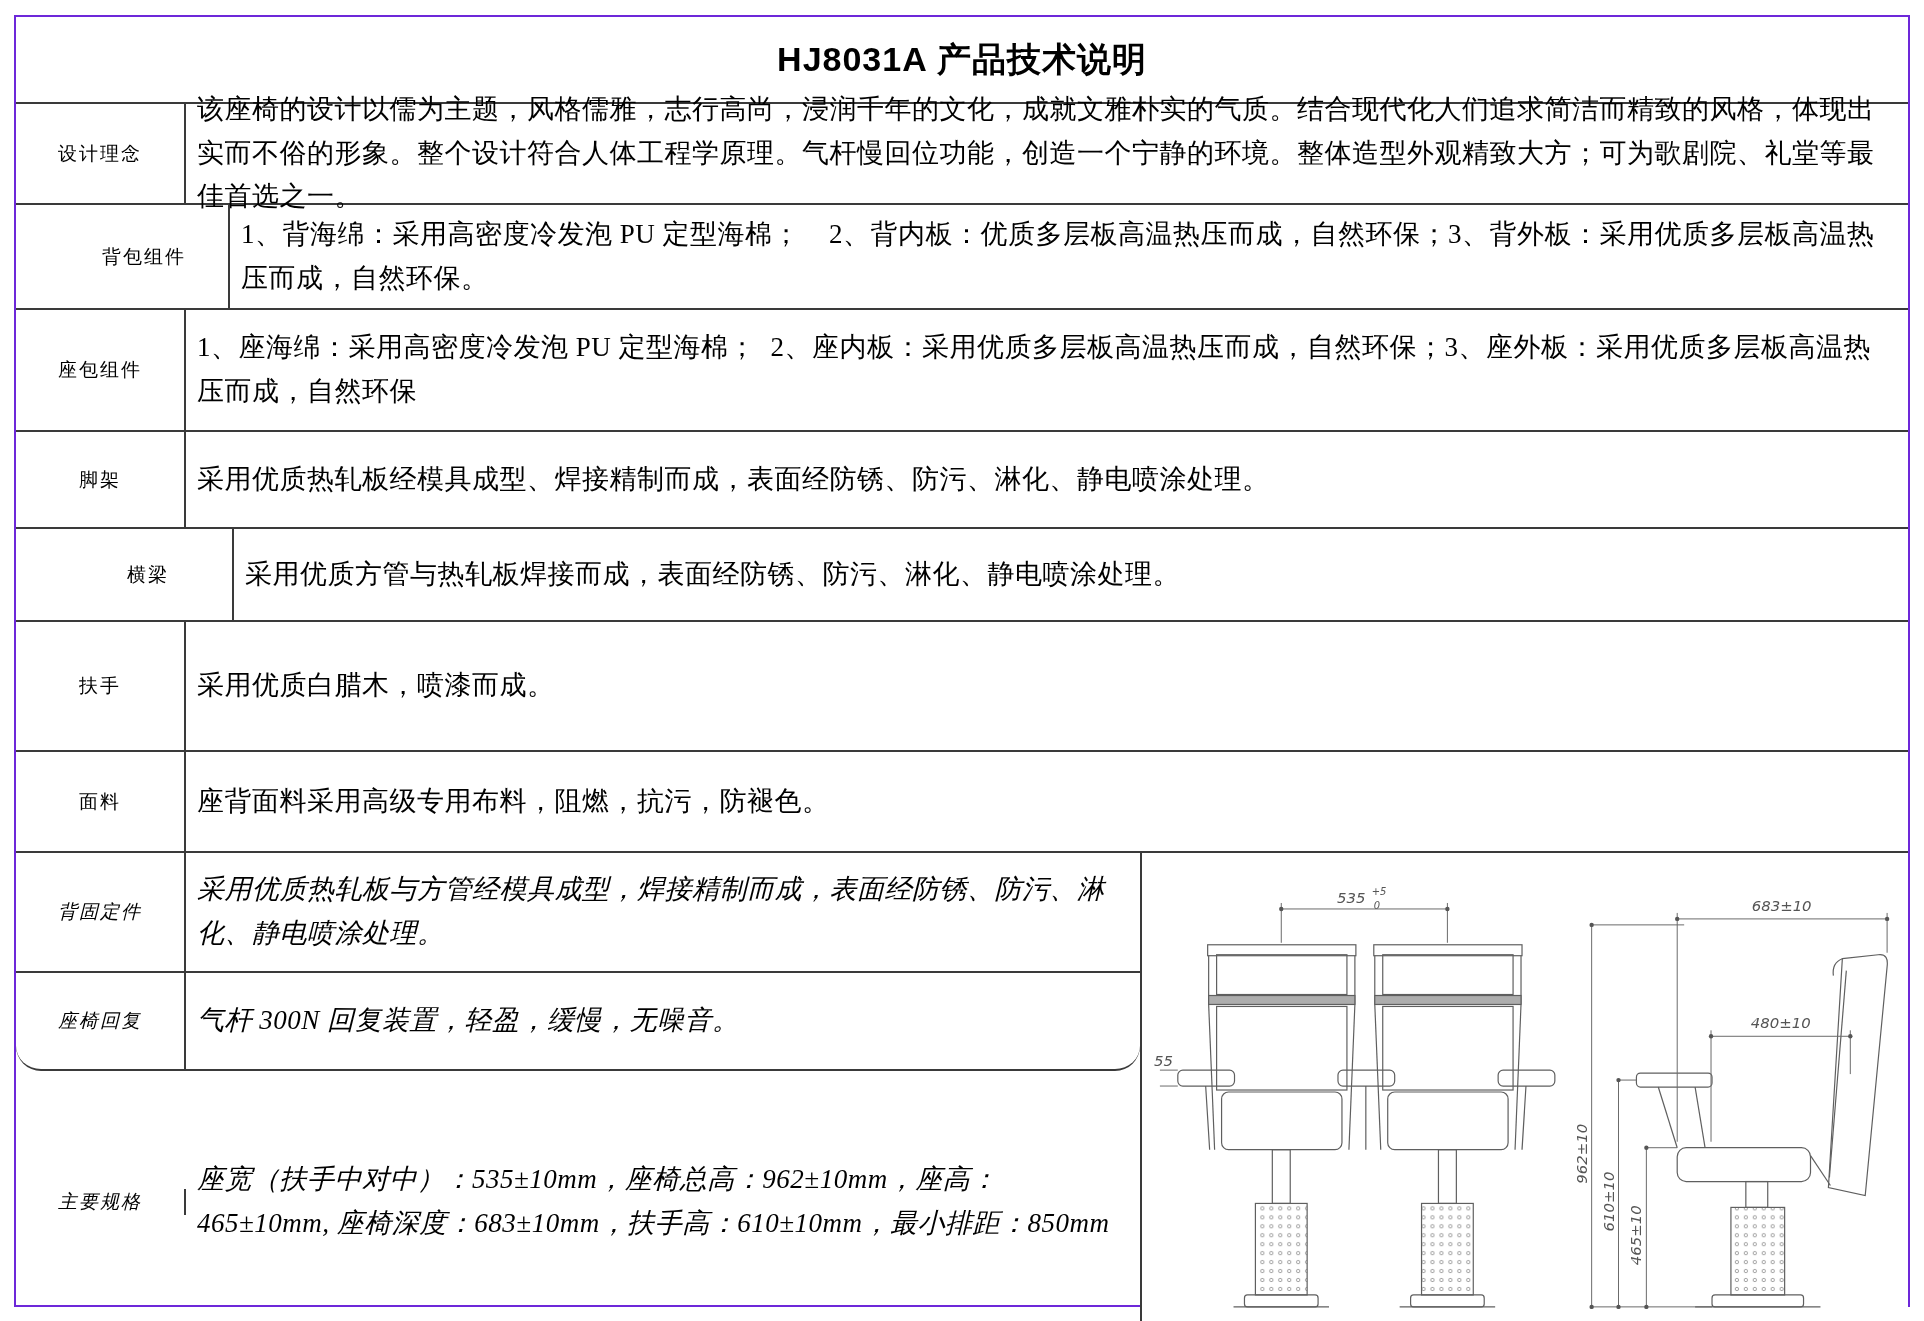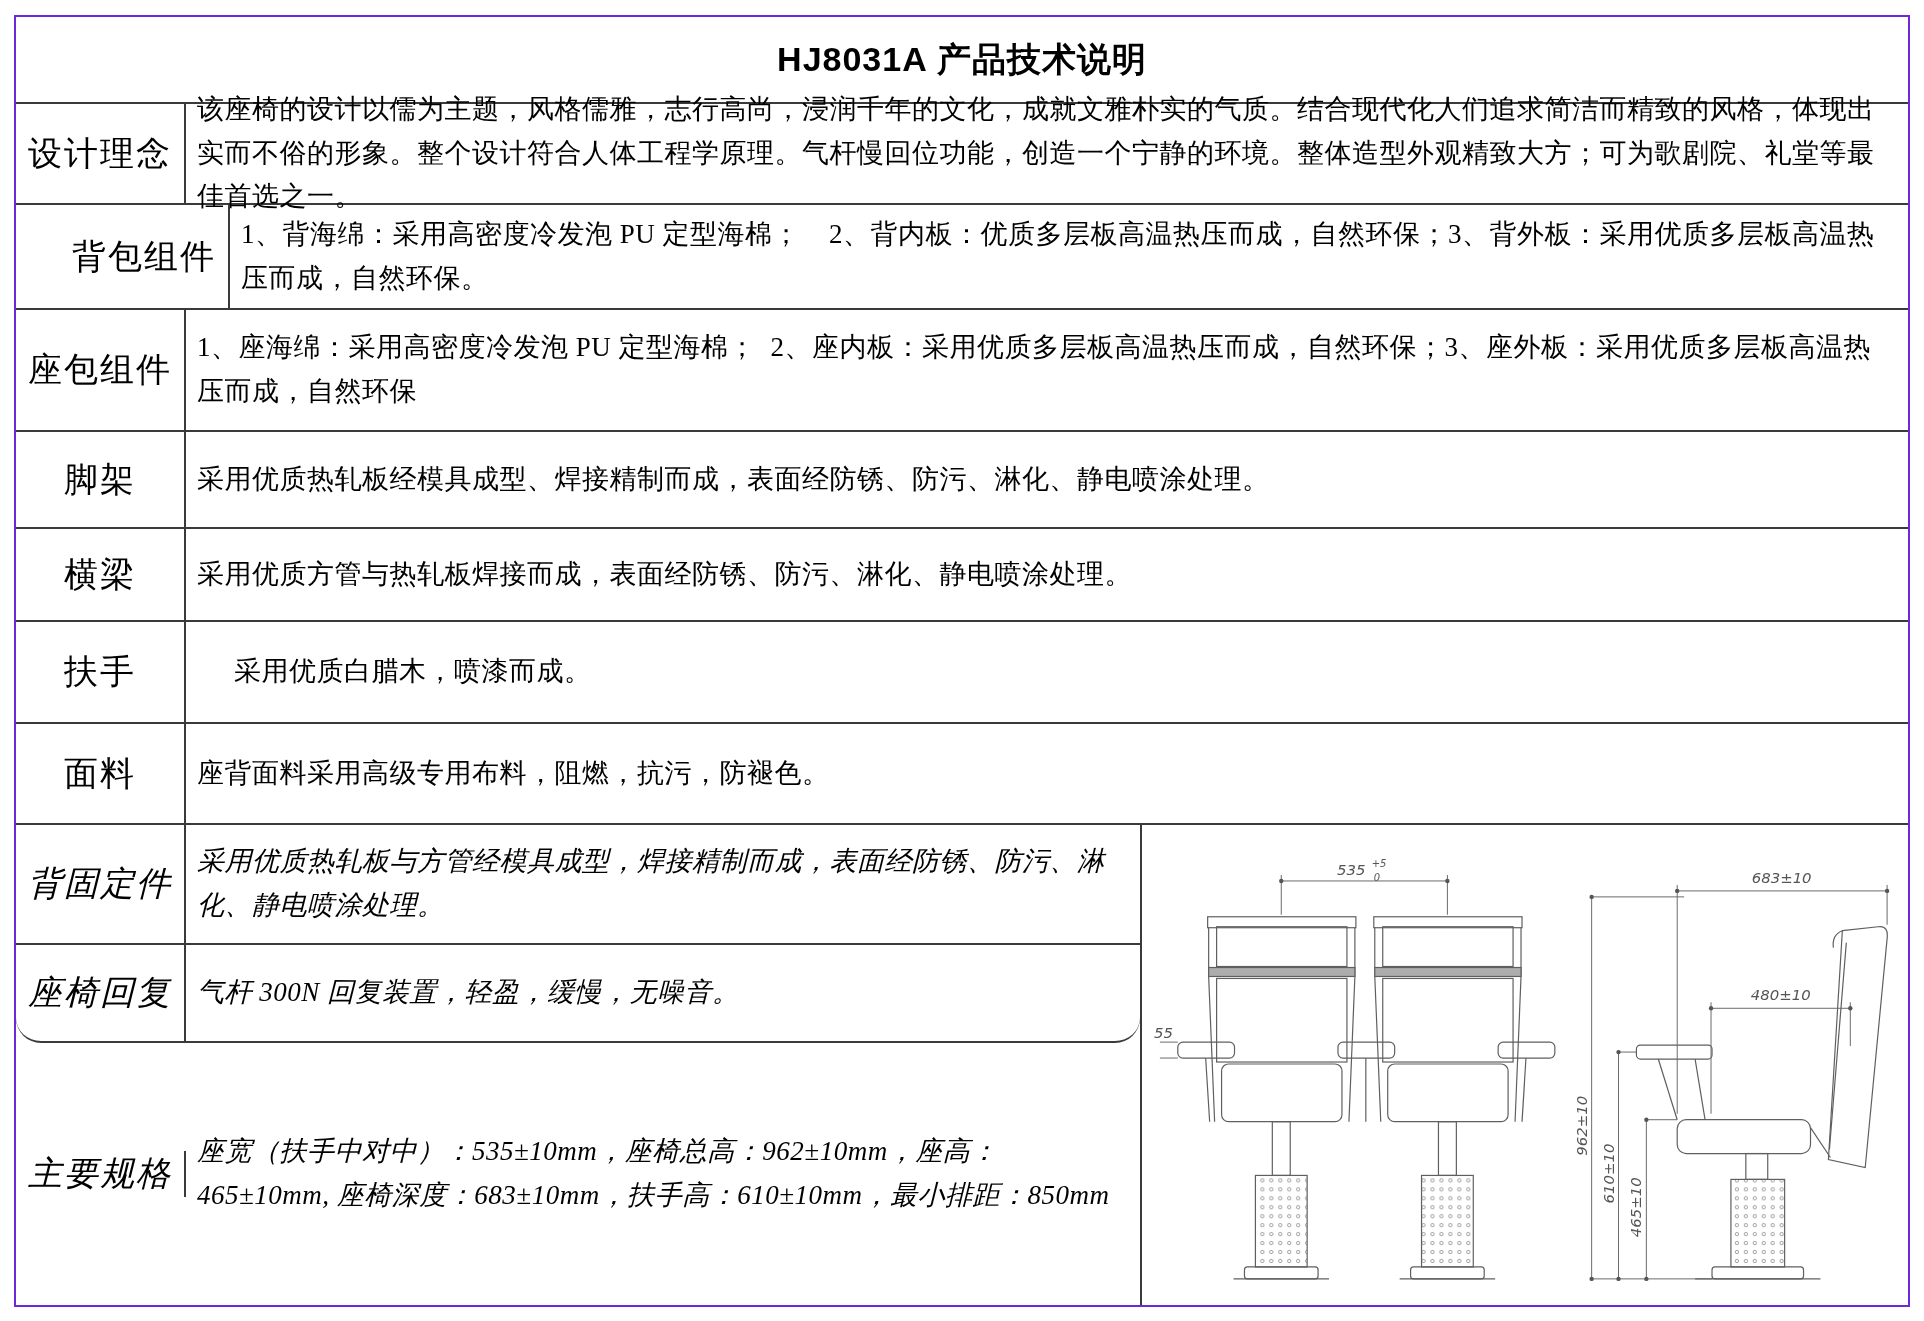--- a/index.html
+++ b/index.html
@@ -6,26 +6,26 @@
   .page{position:relative;width:1924px;height:1321px;background:#fff;
         font-family:"Liberation Serif","DejaVu Serif",serif;color:#000;overflow:hidden;}
   .tbl{position:absolute;left:14px;top:15px;width:1896px;height:1292px;
        border:2px solid #6d28d9;box-sizing:border-box;display:flex;flex-direction:column;background:#fff;}
   .trow{display:flex;box-sizing:border-box;border-bottom:2px solid #3a3a3a;flex:none;}
   .title-row{align-items:center;justify-content:center;height:87px;}
   .title-text{font-family:"Liberation Sans","DejaVu Sans",sans-serif;font-weight:700;
               font-size:34px;letter-spacing:1px;}
   .lbl{width:170px;flex:none;border-right:2px solid #3a3a3a;box-sizing:border-box;
        display:flex;align-items:center;justify-content:center;
-       font-size:34px;letter-spacing:2px;text-align:center;}
+       font-size:19px;letter-spacing:2px;text-align:center;}
   .cnt{flex:1;display:flex;align-items:center;box-sizing:border-box;
        padding:6px 18px 6px 11px;font-size:27px;line-height:1.62;
        letter-spacing:0.5px;white-space:pre-wrap;}
   .h-r0{height:101px;} .h-r1{height:105px;padding-left:44px;} .h-r2{height:122px;}
-  .h-r3{height:97px;}  .h-r4{height:93px;}  .h-r5{height:102px;gap:37px;}
+  .h-r3{height:97px;}  .h-r4{height:93px;padding-left:48px;}  .h-r5{height:130px;}
   .h-r6{height:101px;}
   .bottom{display:flex;flex:none;height:480px;box-sizing:border-box;border-bottom:none;}
   .bleft{width:1124px;flex:none;display:flex;flex-direction:column;box-sizing:border-box;font-style:italic;}
   .bleft .trow:last-child{border-bottom:none;align-items:center;}
   .h-r7{height:120px;} .h-r8{height:98px;border-radius:25px;} .h-r9{height:262px;flex:1;}
   .bdraw{flex:1;border-left:2px solid #3a3a3a;box-sizing:border-box;background:#fff;}
   .bdraw svg{display:block;width:100%;height:100%;}
   .dwg-line{stroke:#5f5f5f;stroke-width:1.2;fill:none;}
   .dim-line{stroke:#6a6a6a;stroke-width:1;fill:none;}
   .dim-dot{fill:#555;stroke:none;}

